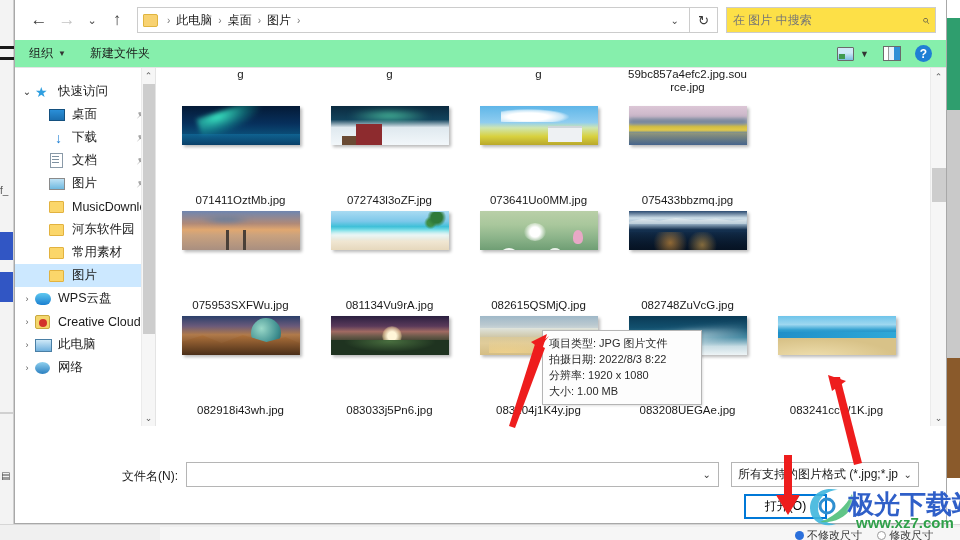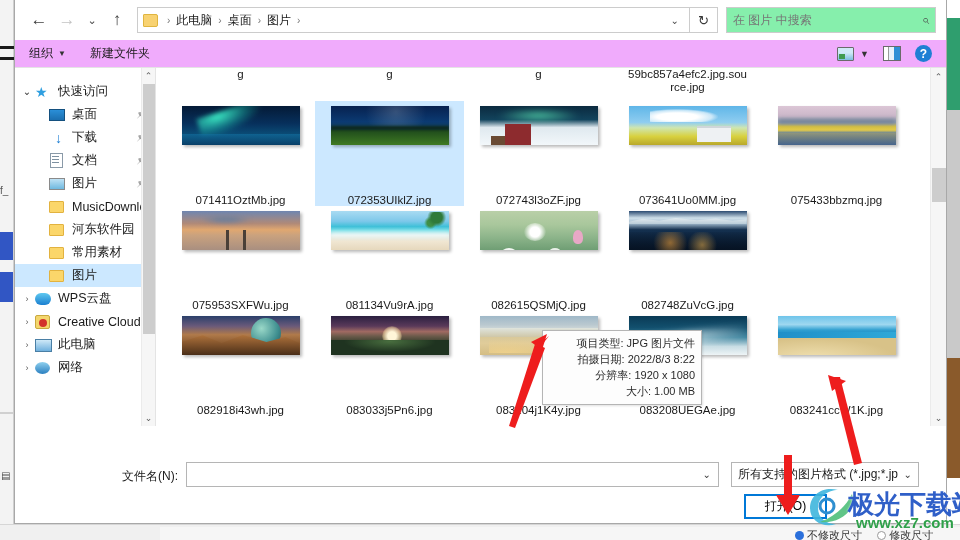--- a/index.html
+++ b/index.html
@@ -97,29 +97,29 @@
   .crumb { font-size:12px; color:#1a1a1a; white-space:nowrap; padding:0 1px;}
   .crumb-sep { font-size:10px; color:#777; margin:0 5px; }
   .addr-caret { margin-left:auto; font-size:10px; color:#4a4a4a; padding:0 8px; }
   .refresh-btn {
     width:28px; height:26px; border:1px solid #cccccc; border-left:none;
     display:flex; align-items:center; justify-content:center;
     font-size:13px; color:#3a3a3a; background:#fff;
   }
   .searchbox {
     width:210px; height:26px; margin-left:8px; border:1px solid #cccccc;
-    display:flex; align-items:center; padding:0 6px; background:#86efac;
+    display:flex; align-items:center; padding:0 6px; background:#fde047;
   }
   .search-ph { font-size:12px; color:#767676; flex:1; }
   .search-ico { font-size:13px; color:#4a4a4a; transform:scaleX(-1); }
 
   
   .cmdbar {
     height:28px; display:flex; align-items:center; padding:0 14px;
-    border-bottom:1px solid #e4e4e4; background:#f0abfc;
+    border-bottom:1px solid #e4e4e4; background:#86efac;
   }
   .cmd-item { font-size:12px; color:#1a1a1a; margin-right:24px; display:flex; align-items:center; }
   .cmd-caret { font-size:8px; margin-left:5px; color:#333; }
   .cmd-right { margin-left:auto; display:flex; align-items:center; gap:14px; }
   .icon-view {
     width:17px; height:14px; border:1px solid #6a6a6a; border-radius:1px; position:relative;
     background:linear-gradient(#cfe9f7 40%, #7bbde0 100%);
   }
   .icon-view::after{content:"";position:absolute;left:1px;bottom:1px;width:6px;height:5px;background:#3f9a4f;}
   .icon-caret { font-size:9px; color:#333; margin-left:-8px;}
@@ -296,21 +296,21 @@
   .c-dn { position:absolute; bottom:0; left:0; right:0;}
   .c-thumb { position:absolute; left:1px; top:100px; width:14px; height:34px; background:#cdcdcd;}
 
   
   .tooltip {
     position:absolute; left:542px; top:330px; width:160px;
     background:#fdfdfd; border:1px solid #b5b5b5; padding:4px 6px 5px 6px;
     font-size:11px; color:#2a2a2a; line-height:16px; z-index:40;
     box-shadow:1px 1px 2px rgba(0,0,0,.12);
   }
-  .tooltip div { white-space:nowrap;text-align:right; }
+  .tooltip div { white-space:nowrap; }
 
   
   .bottombar { position:relative; height:92px; background:#ffffff; }
   .fn-label { position:absolute; left:122px; top:468px; font-size:12px; color:#1a1a1a; }
   .fn-input {
     position:absolute; left:186px; top:462px; width:533px; height:25px;
     border:1px solid #b5b5b5; background:#fff; display:flex; align-items:center;
   }
   .fn-caret { margin-left:auto; font-size:10px; color:#3a3a3a; padding-right:7px;}
   .ft-select {
@@ -557,24 +557,20 @@
               <div class="partial-cell">
                 <span class="clip"></span>
               </div>
             </div>
           <div class="grid" id="grid">
               <div class="grid-row">
                 <div class="cell">
                   <div class="thumb t-aurora"></div>
                   <div class="cap">071411OztMb.jpg</div>
                 </div>
-                <div class="cell sel">
-                  <div class="thumb t-field"></div>
-                  <div class="cap">072353UIklZ.jpg</div>
-                </div>
                 <div class="cell">
                   <div class="thumb t-snow"></div>
                   <div class="cap">072743l3oZF.jpg</div>
                 </div>
                 <div class="cell">
                   <div class="thumb t-cloud"></div>
                   <div class="cap">073641Uo0MM.jpg</div>
                 </div>
                 <div class="cell">
                   <div class="thumb t-autumn"></div>

